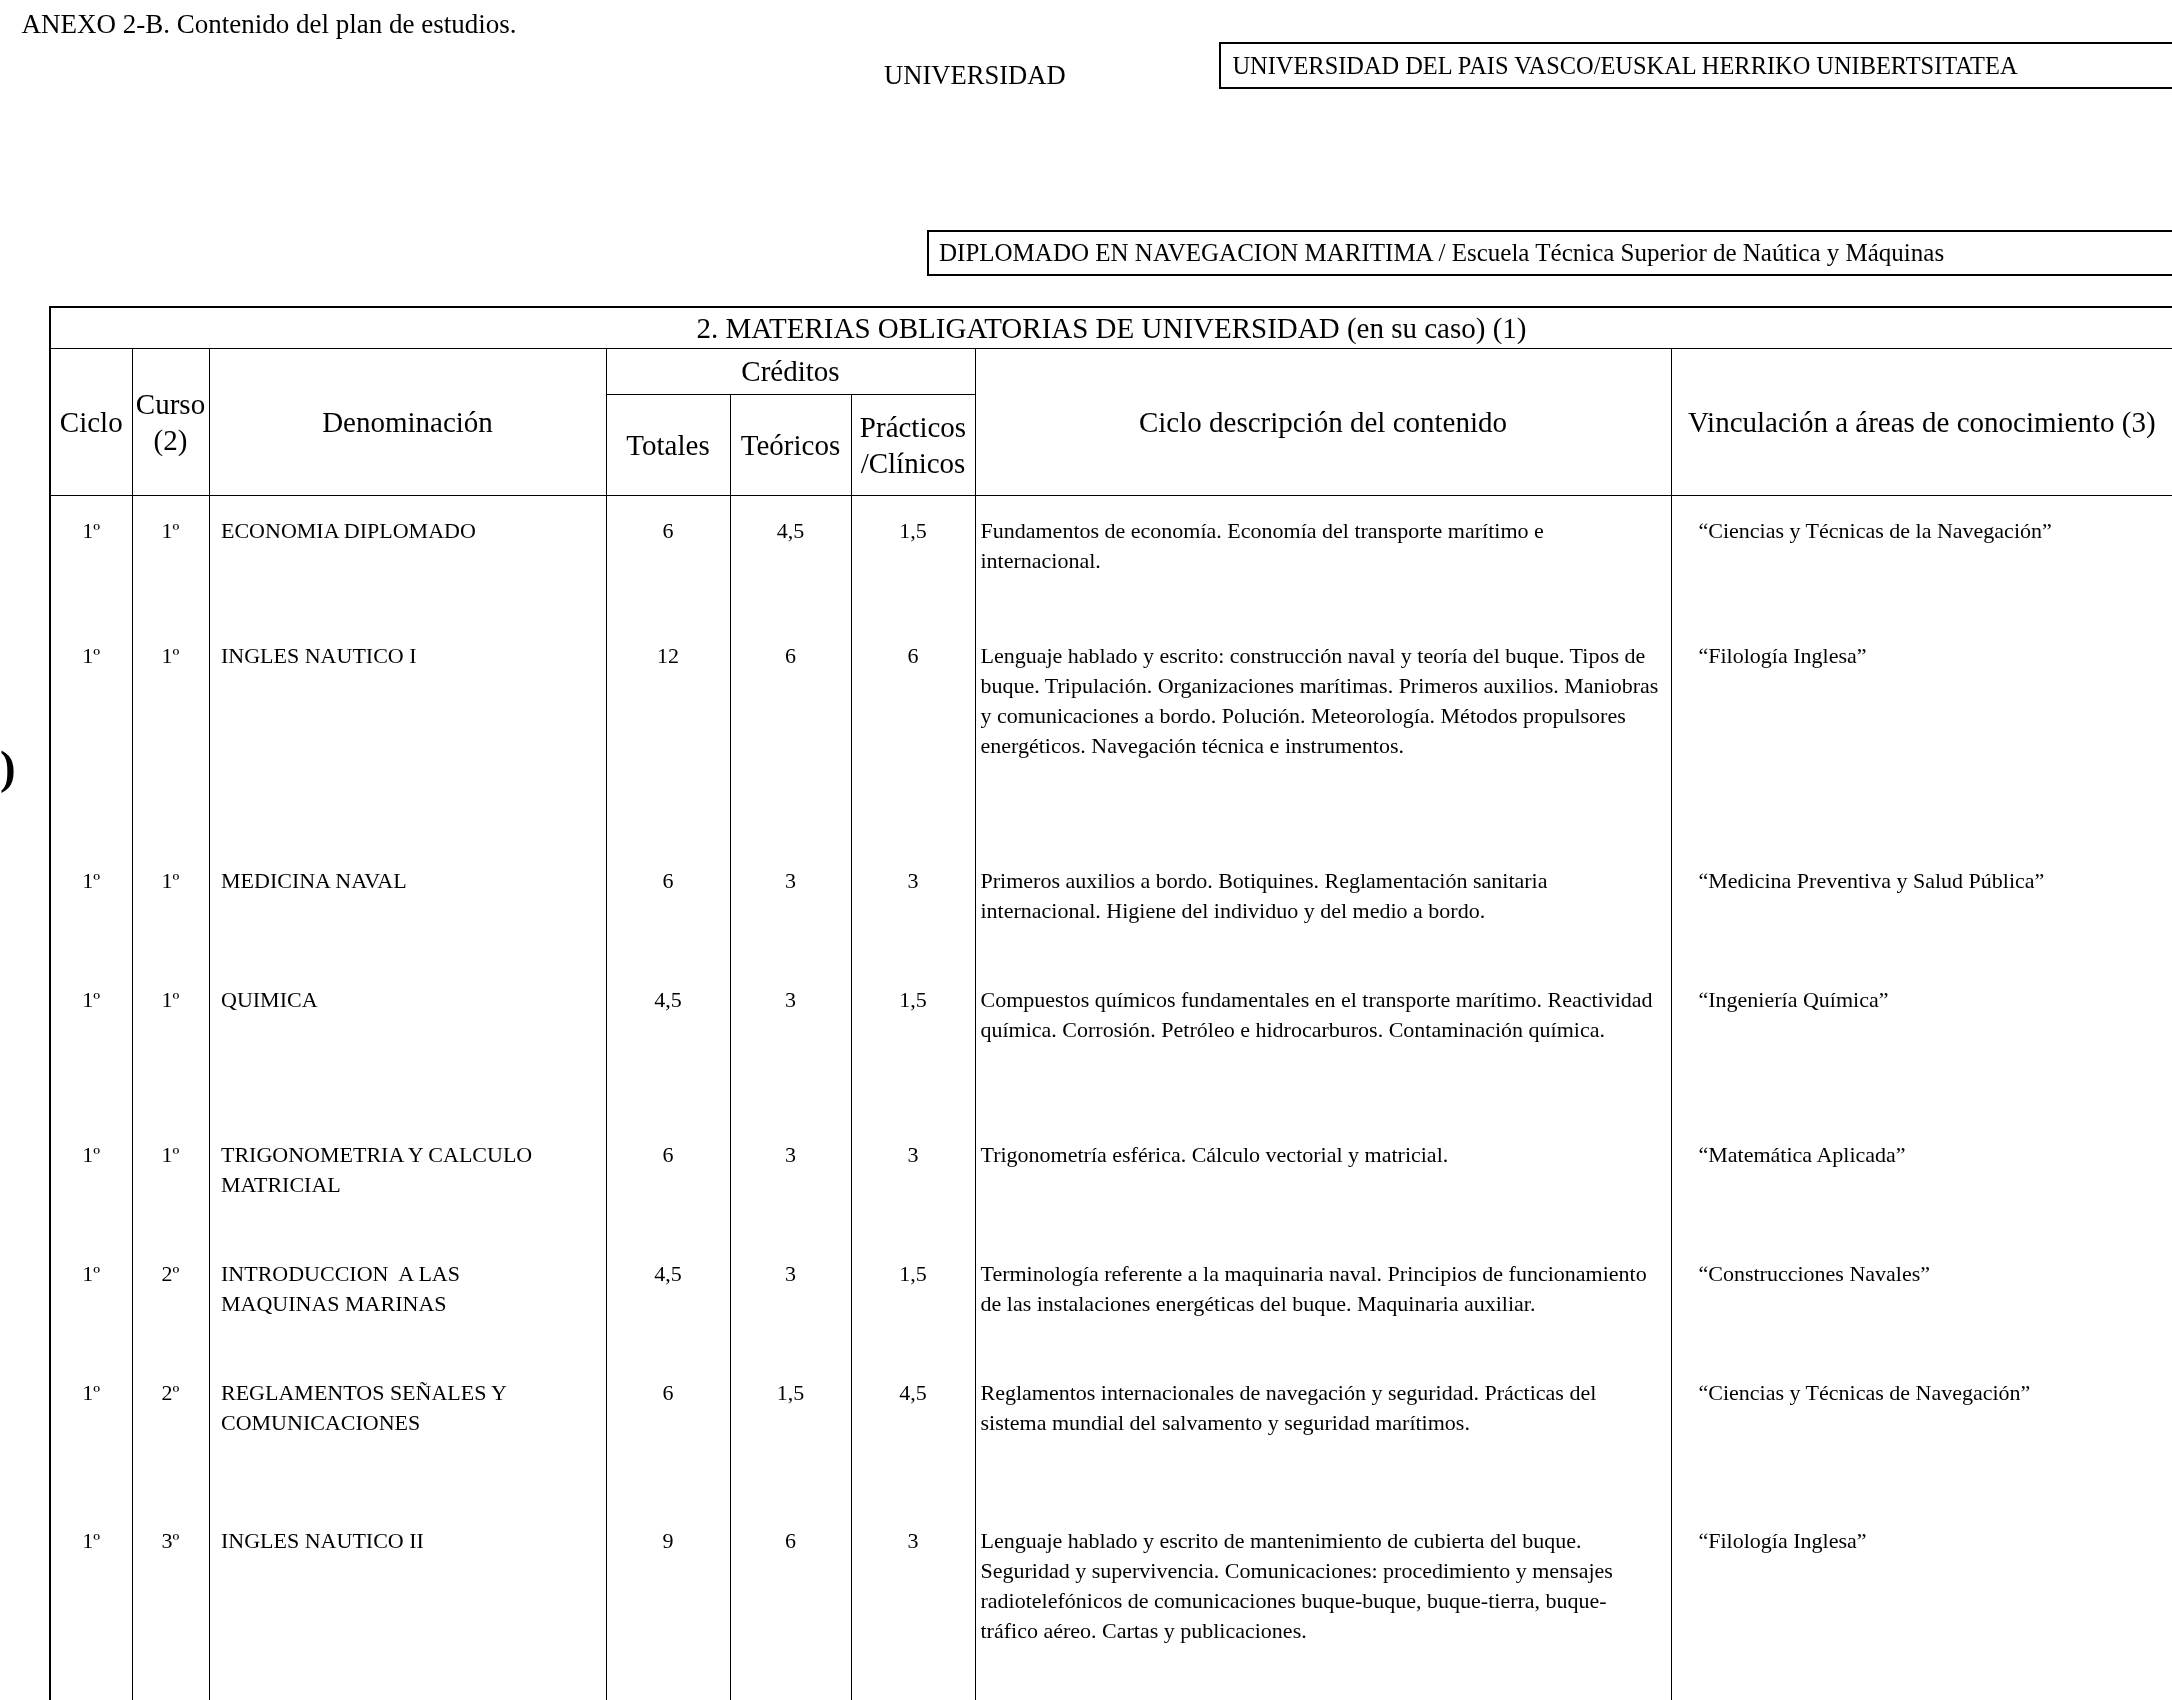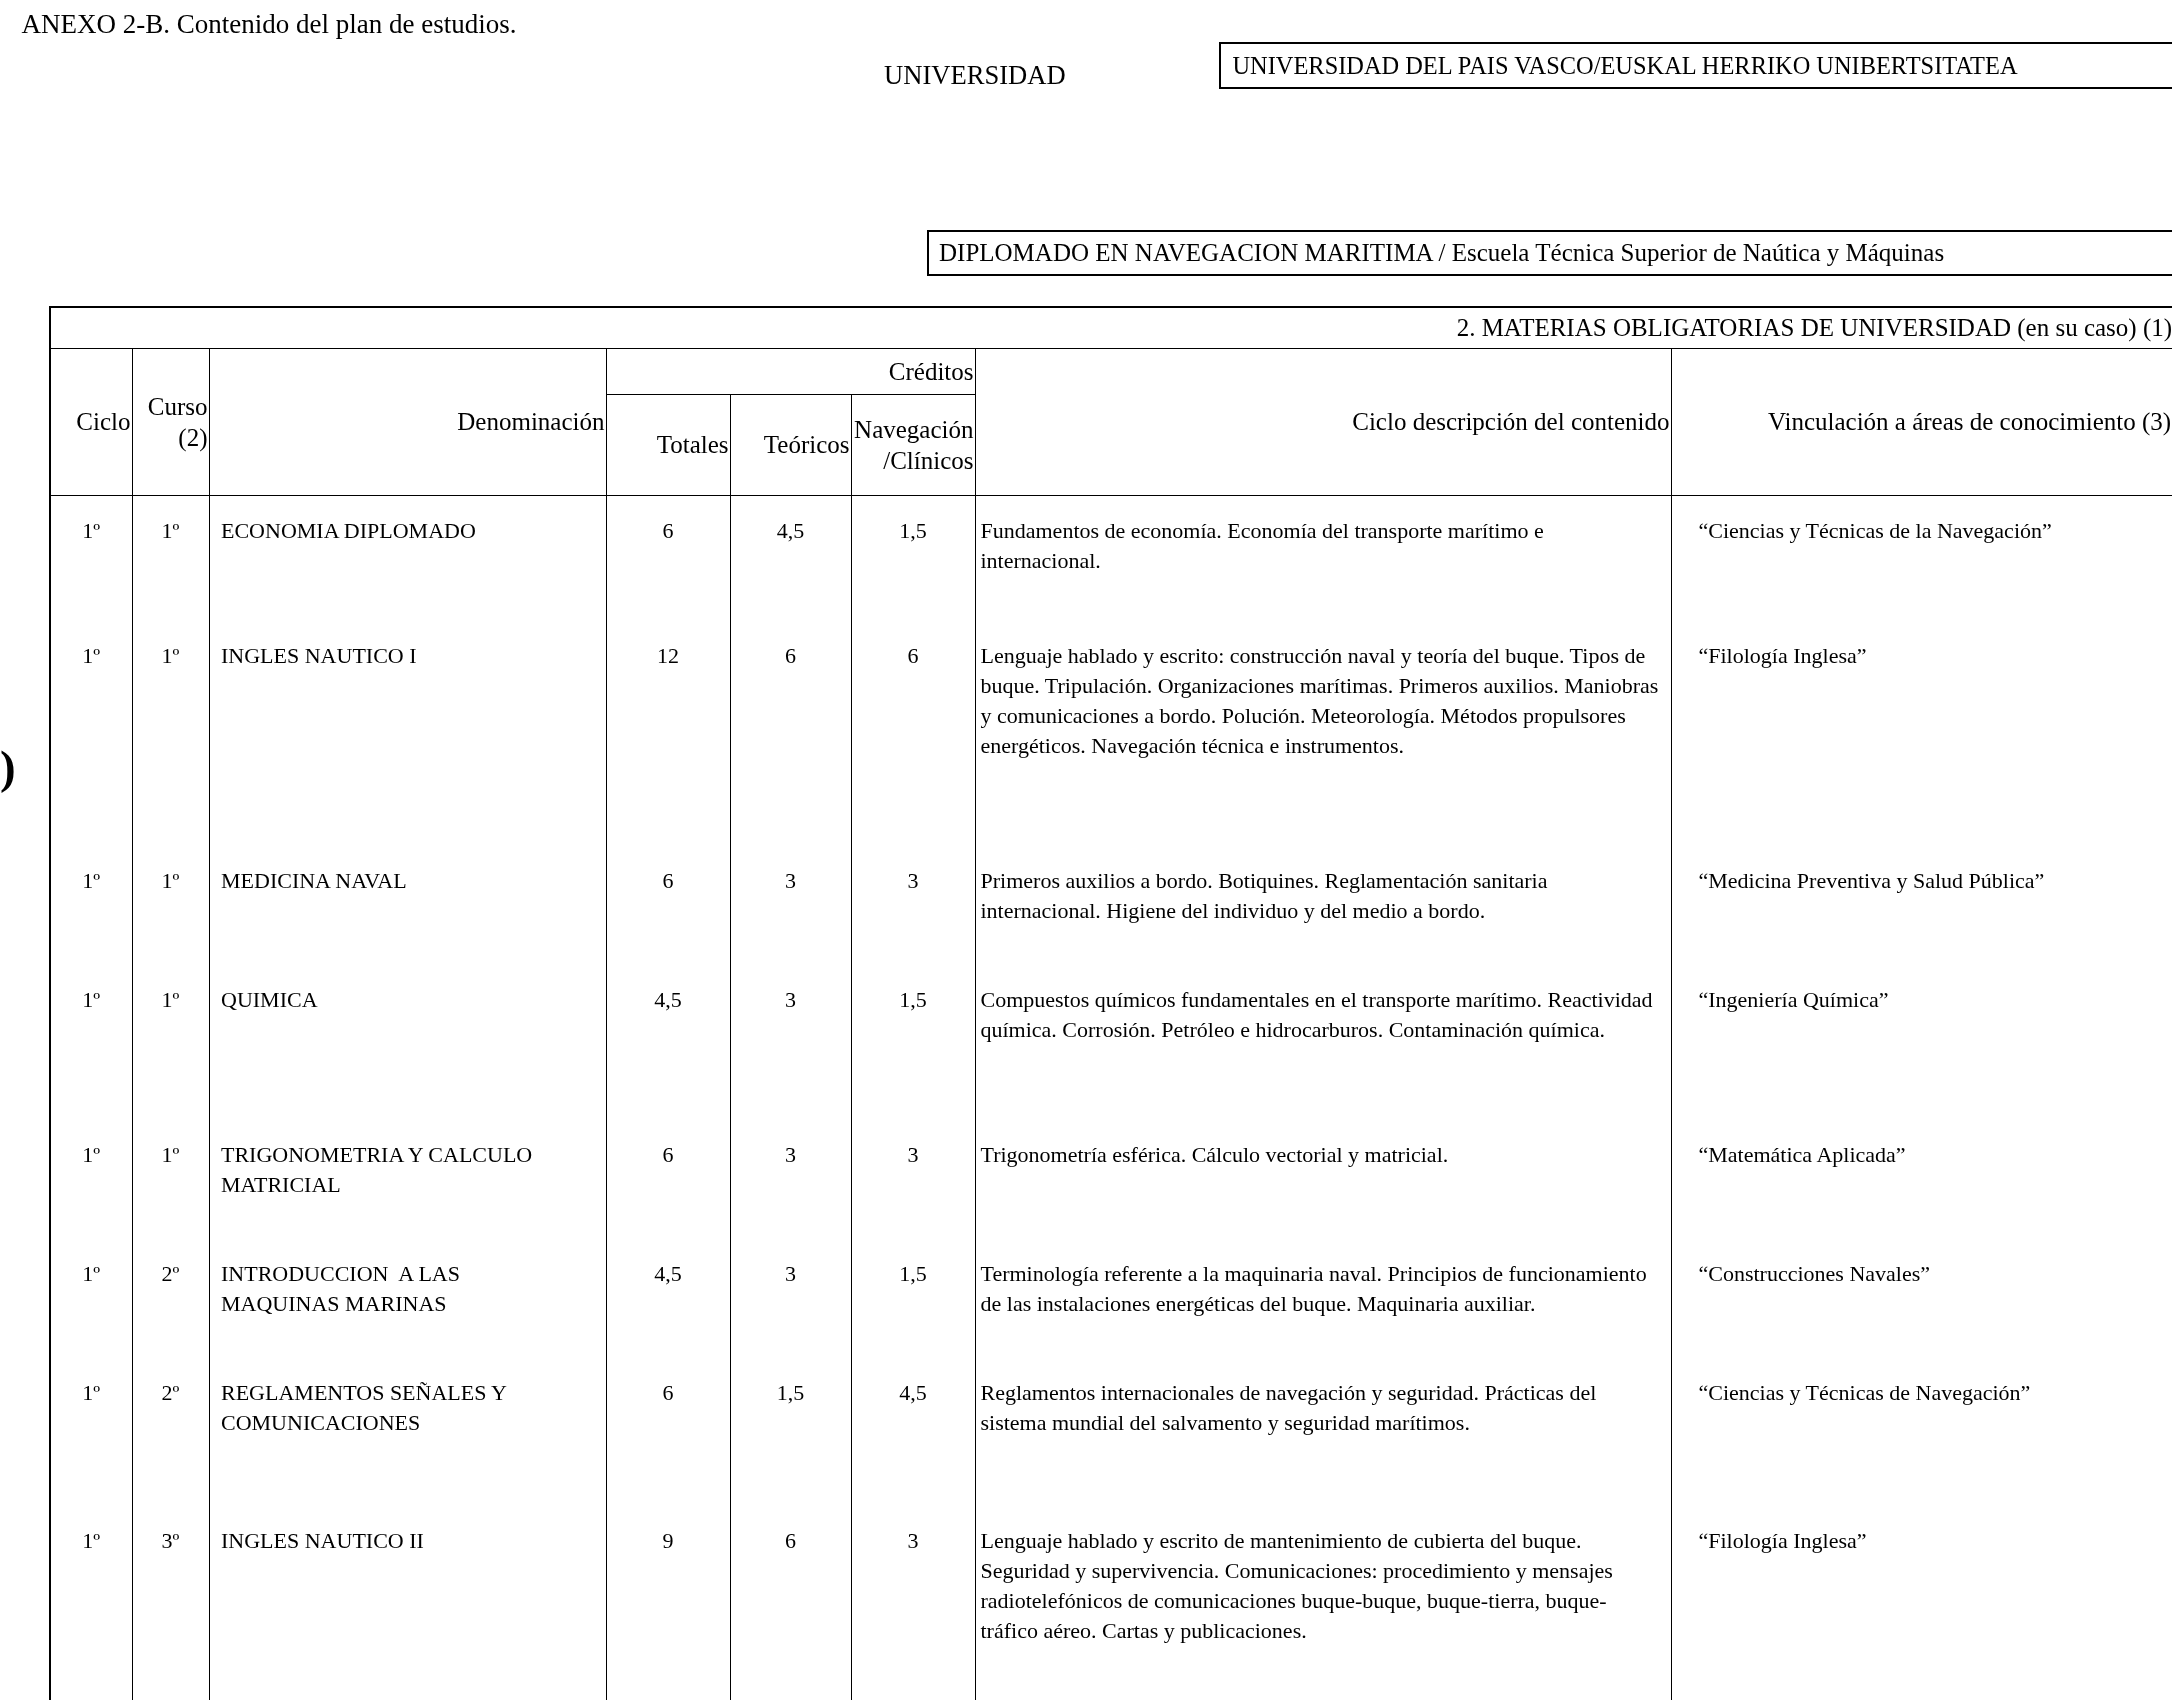--- a/index.html
+++ b/index.html
@@ -47,22 +47,22 @@
     width: 2121px;
     border-collapse: collapse; table-layout: fixed;
     border: 2.2px solid #000;
   }
   .materias th, .materias td { border: 1.4px solid #000; }
   .tbl-title {
     font-size: 24.4px; font-weight: bold; text-align: center;
     height: 37px; padding: 1.4px 0;
   }
   .materias thead th {
-    font-weight: normal; font-size: 25px;
-    text-align: right; vertical-align: middle;
+    font-weight: normal; font-size: 29px;
+    text-align: center; vertical-align: middle;
     line-height: 1.25;
   }
   tr.hdr-top { height: 46px; }
   tr.hdr-sub { height: 101px; }
   .pre { white-space: pre-line; }
   .materias tbody td {
     border-top: none; border-bottom: none;
     font-size: 22px; vertical-align: top;
     padding-top: 20px; line-height: 1.36;
   }
@@ -117,21 +117,21 @@
         <th rowspan="2" class="pre">Curso
 (2)</th>
         <th rowspan="2">Denominación</th>
         <th colspan="3">Créditos</th>
         <th rowspan="2">Ciclo descripción del contenido</th>
         <th rowspan="2">Vinculación a áreas de conocimiento (3)</th>
       </tr>
       <tr class="hdr-sub">
         <th>Totales</th>
         <th>Teóricos</th>
-        <th class="pre">Navegación
+        <th class="pre">Prácticos
 /Clínicos</th>
       </tr>
     </thead>
     <tbody>
     <tr>
       <td class="c-ciclo">1º</td>
       <td class="c-curso">1º</td>
       <td class="c-denominacion">ECONOMIA DIPLOMADO</td>
       <td class="c-num">6</td>
       <td class="c-num">4,5</td>

